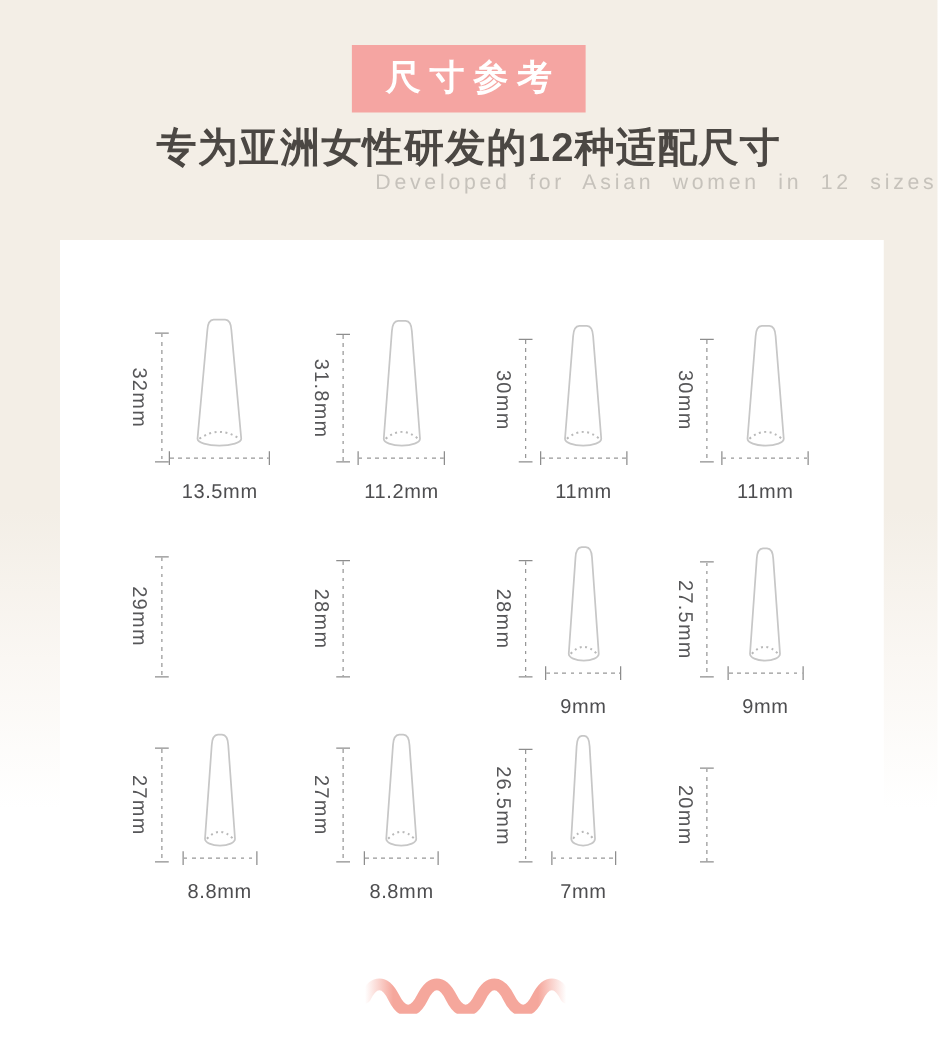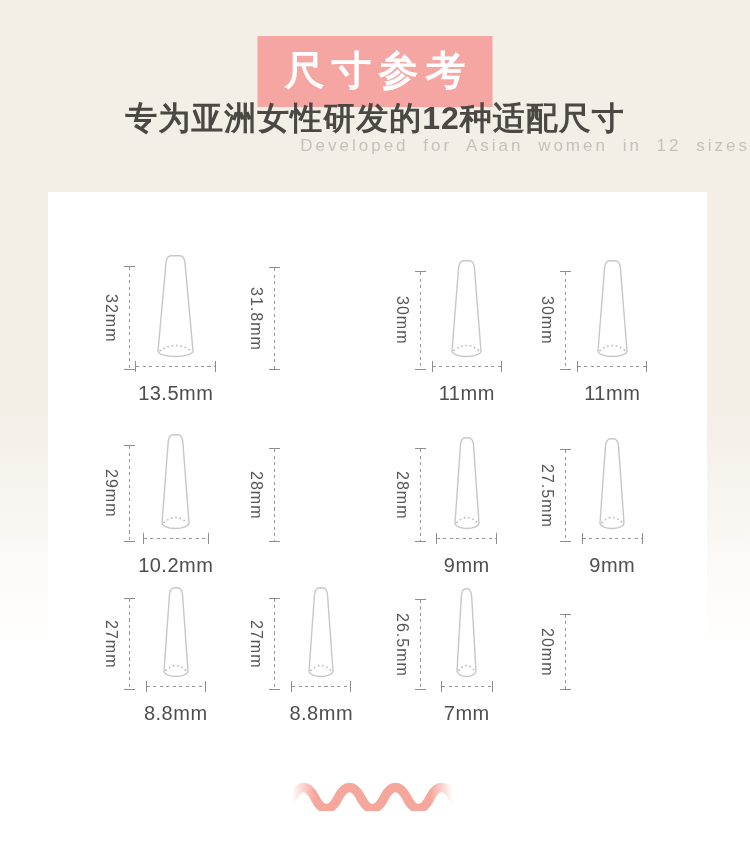--- a/index.html
+++ b/index.html
@@ -4,21 +4,21 @@
 <style>
   html,body{margin:0;padding:0;}
   body{
     width:750px;height:851px;position:relative;overflow:hidden;
     font-family:"Liberation Sans","DejaVu Sans",sans-serif;
     background:linear-gradient(180deg,#f3eee6 0%,#f3eee6 48%,#faf7f3 62%,#ffffff 76%,#ffffff 100%);
   }
   .card{position:absolute;left:48px;top:192px;width:659px;bottom:0;background:#ffffff;}
   .badge{
     position:absolute;top:36px;left:50%;transform:translateX(-50%);
-    color:#ffffff;font-size:40px;font-weight:bold;letter-spacing:7px;
+    color:#ffffff;font-size:28px;font-weight:bold;letter-spacing:7px;
     padding:7px 20px 9px 27px;white-space:nowrap;
   }
   .title{
     position:absolute;top:97px;left:0;width:100%;text-align:center;
     font-size:32px;font-weight:600;color:#4b4743;letter-spacing:1px;
   }
   .subtitle{
     position:absolute;top:136px;left:0;width:100%;text-align:right;
     font-size:17px;color:#c6c2bb;letter-spacing:3px;word-spacing:7px;
   }
@@ -52,21 +52,21 @@
   .hline{position:relative;height:11px;margin-top:3px;}
   .hline::before,.hline::after{
     content:'';position:absolute;top:0;bottom:0;width:1px;background:#8d8d8d;
   }
   .hline::before{left:0;}
   .hline::after{right:0;}
   .hdash{
     position:absolute;top:5px;left:1px;right:1px;height:1px;
     background:repeating-linear-gradient(to right,#979797 0 3px,transparent 3px 6.5px);
   }
-  .hlabel{font-size:20px;line-height:17px;margin-top:13px;color:#4e4e50;letter-spacing:0.5px;}
+  .hlabel{font-size:16px;line-height:17px;margin-top:13px;color:#4e4e50;letter-spacing:0.5px;}
   .wave{position:absolute;top:777px;left:50%;transform:translateX(-50%);}
 </style>
 </head>
 <body>
 
 <div class="card"></div>
 
 <div class="badge" style="background: rgb(245, 165, 162);">尺寸参考</div>
 <div class="title" style="color: rgb(75, 71, 67);">专为亚洲女性研发的12种适配尺寸</div>
 <div class="subtitle" style="color: rgb(198, 194, 187);">Developed for Asian women in 12 sizes</div>
@@ -91,20 +91,30 @@
           <span class="hlabel">13.5mm</span>
         </div>
       </div>
       <div class="cell">
         <div class="vgroup" style="height:103px">
           <span class="vlabel">31.8mm</span>
           <span class="vline">
             <span class="vdash"></span>
           </span>
         </div>
+        <div class="ngroup">
+          <svg class="nail" width="33" height="103" viewBox="0 0 33 103">
+            <path class="np" d="M 2 96 L 8.5 10 Q 8.9 2 13.5 1.7 L 19.5 1.7 Q 24.1 2 24.5 10 L 31 96 A 14.5 5.5 0 0 1 2 96"></path>
+            <path class="nd" d="M 3.5 96 Q 16.5 85 29.5 96"></path>
+          </svg>
+          <span class="hline" style="width:70px">
+            <span class="hdash"></span>
+          </span>
+          <span class="hlabel">11.2mm</span>
+        </div>
       </div>
       <div class="cell">
         <div class="vgroup" style="height:99px">
           <span class="vlabel">30mm</span>
           <span class="vline">
             <span class="vdash"></span>
           </span>
         </div>
         <div class="ngroup">
           <svg class="nail" width="33" height="99" viewBox="0 0 33 99">
@@ -136,30 +146,20 @@
         </div>
       </div>
     </div>
     <div class="row" style="top: 445px; height: 129px;">
       <div class="cell">
         <div class="vgroup" style="height:97px">
           <span class="vlabel">29mm</span>
           <span class="vline">
             <span class="vdash"></span>
           </span>
-        </div>
-        <div class="ngroup">
-          <svg class="nail" width="31" height="97" viewBox="0 0 31 97">
-            <path class="np" d="M 2 90 L 8.1 10 Q 8.5 2 13.1 1.7 L 17.9 1.7 Q 22.5 2 22.9 10 L 29 90 A 13.5 5.5 0 0 1 2 90"></path>
-            <path class="nd" d="M 3.5 90 Q 15.5 79 27.5 90"></path>
-          </svg>
-          <span class="hline" style="width:66px">
-            <span class="hdash"></span>
-          </span>
-          <span class="hlabel">10.2mm</span>
         </div>
       </div>
       <div class="cell">
         <div class="vgroup" style="height:94px">
           <span class="vlabel">28mm</span>
           <span class="vline">
             <span class="vdash"></span>
           </span>
         </div>
       </div>

